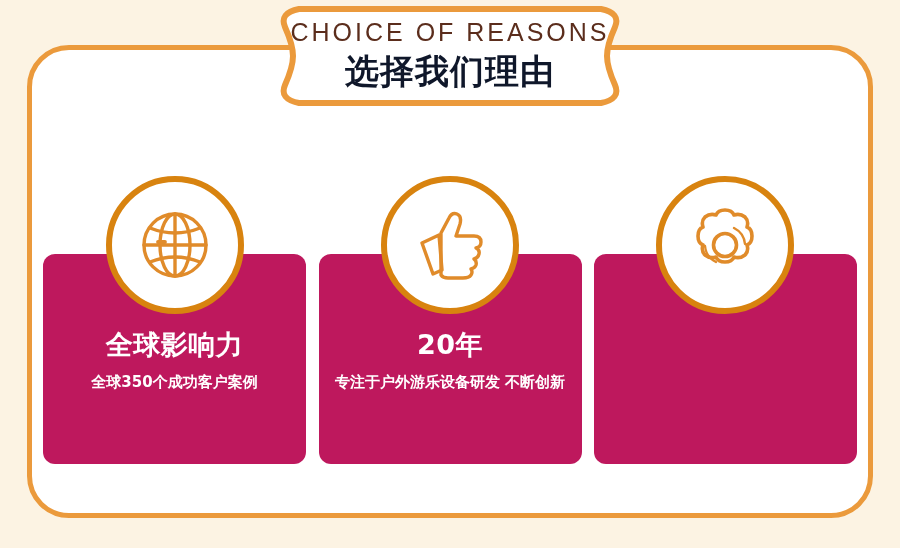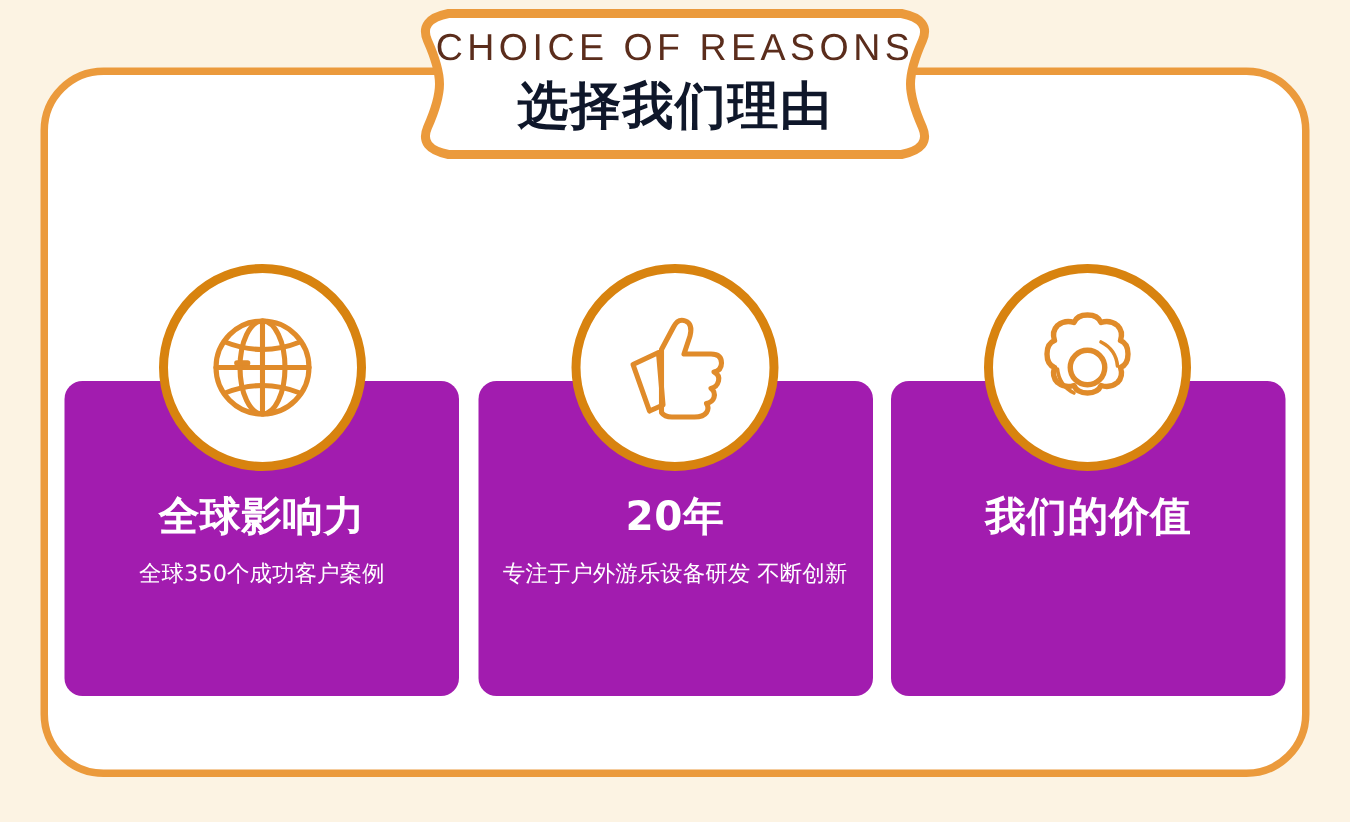--- a/index.html
+++ b/index.html
@@ -90,21 +90,21 @@
     top: 254px;
     width: 814px;
     height: 210px;
     display: flex;
     justify-content: space-between;
   }
   .card {
     position: relative;
     width: 263px;
     height: 210px;
-    background: #a21caf;
+    background: #be185d;
     border-radius: 12px;
     box-sizing: border-box;
     padding: 0 12px;
     display: flex;
     flex-direction: column;
     align-items: center;
     justify-content: flex-start;
   }
   .card-heading {
     margin-top: 76px;
@@ -113,21 +113,21 @@
     color: #ffffff;
     line-height: 1.1;
     letter-spacing: 0.5px;
     text-align: center;
     white-space: nowrap;
     font-family: "DejaVu Sans", "Liberation Sans", sans-serif;
   }
   .card-body {
     margin-top: 11px;
     font-size: 15px;
-    font-weight: 400;
+    font-weight: 700;
     color: #ffffff;
     line-height: 1.55;
     text-align: right;
     max-width: 232px;
     font-family: "DejaVu Sans", "Liberation Sans", sans-serif;
   }
   .card.wide .card-body { max-width: 238px; }
 
   
   .icon-circle {
@@ -181,21 +181,20 @@
       <div class="card-heading">全球影响力</div>
       <div class="card-body">全球350个成功客户案例</div>
     </div>
 
     <div class="card">
       <div class="card-heading">20年</div>
       <div class="card-body">专注于户外游乐设备研发 不断创新</div>
     </div>
 
     <div class="card wide">
-      <div class="card-heading">我们的价值</div>
     </div>
 
   </div>
 
   <div class="icon-circle ic1">
     <span>
       <svg width="86" height="86" viewBox="0 0 86 86" fill="none" stroke="#e08b2a" stroke-width="3.4" stroke-linecap="round">
         <circle cx="43" cy="43" r="31"></circle>
         <line x1="43" y1="12" x2="43" y2="74"></line>
         <line x1="12" y1="43" x2="74" y2="43"></line>

